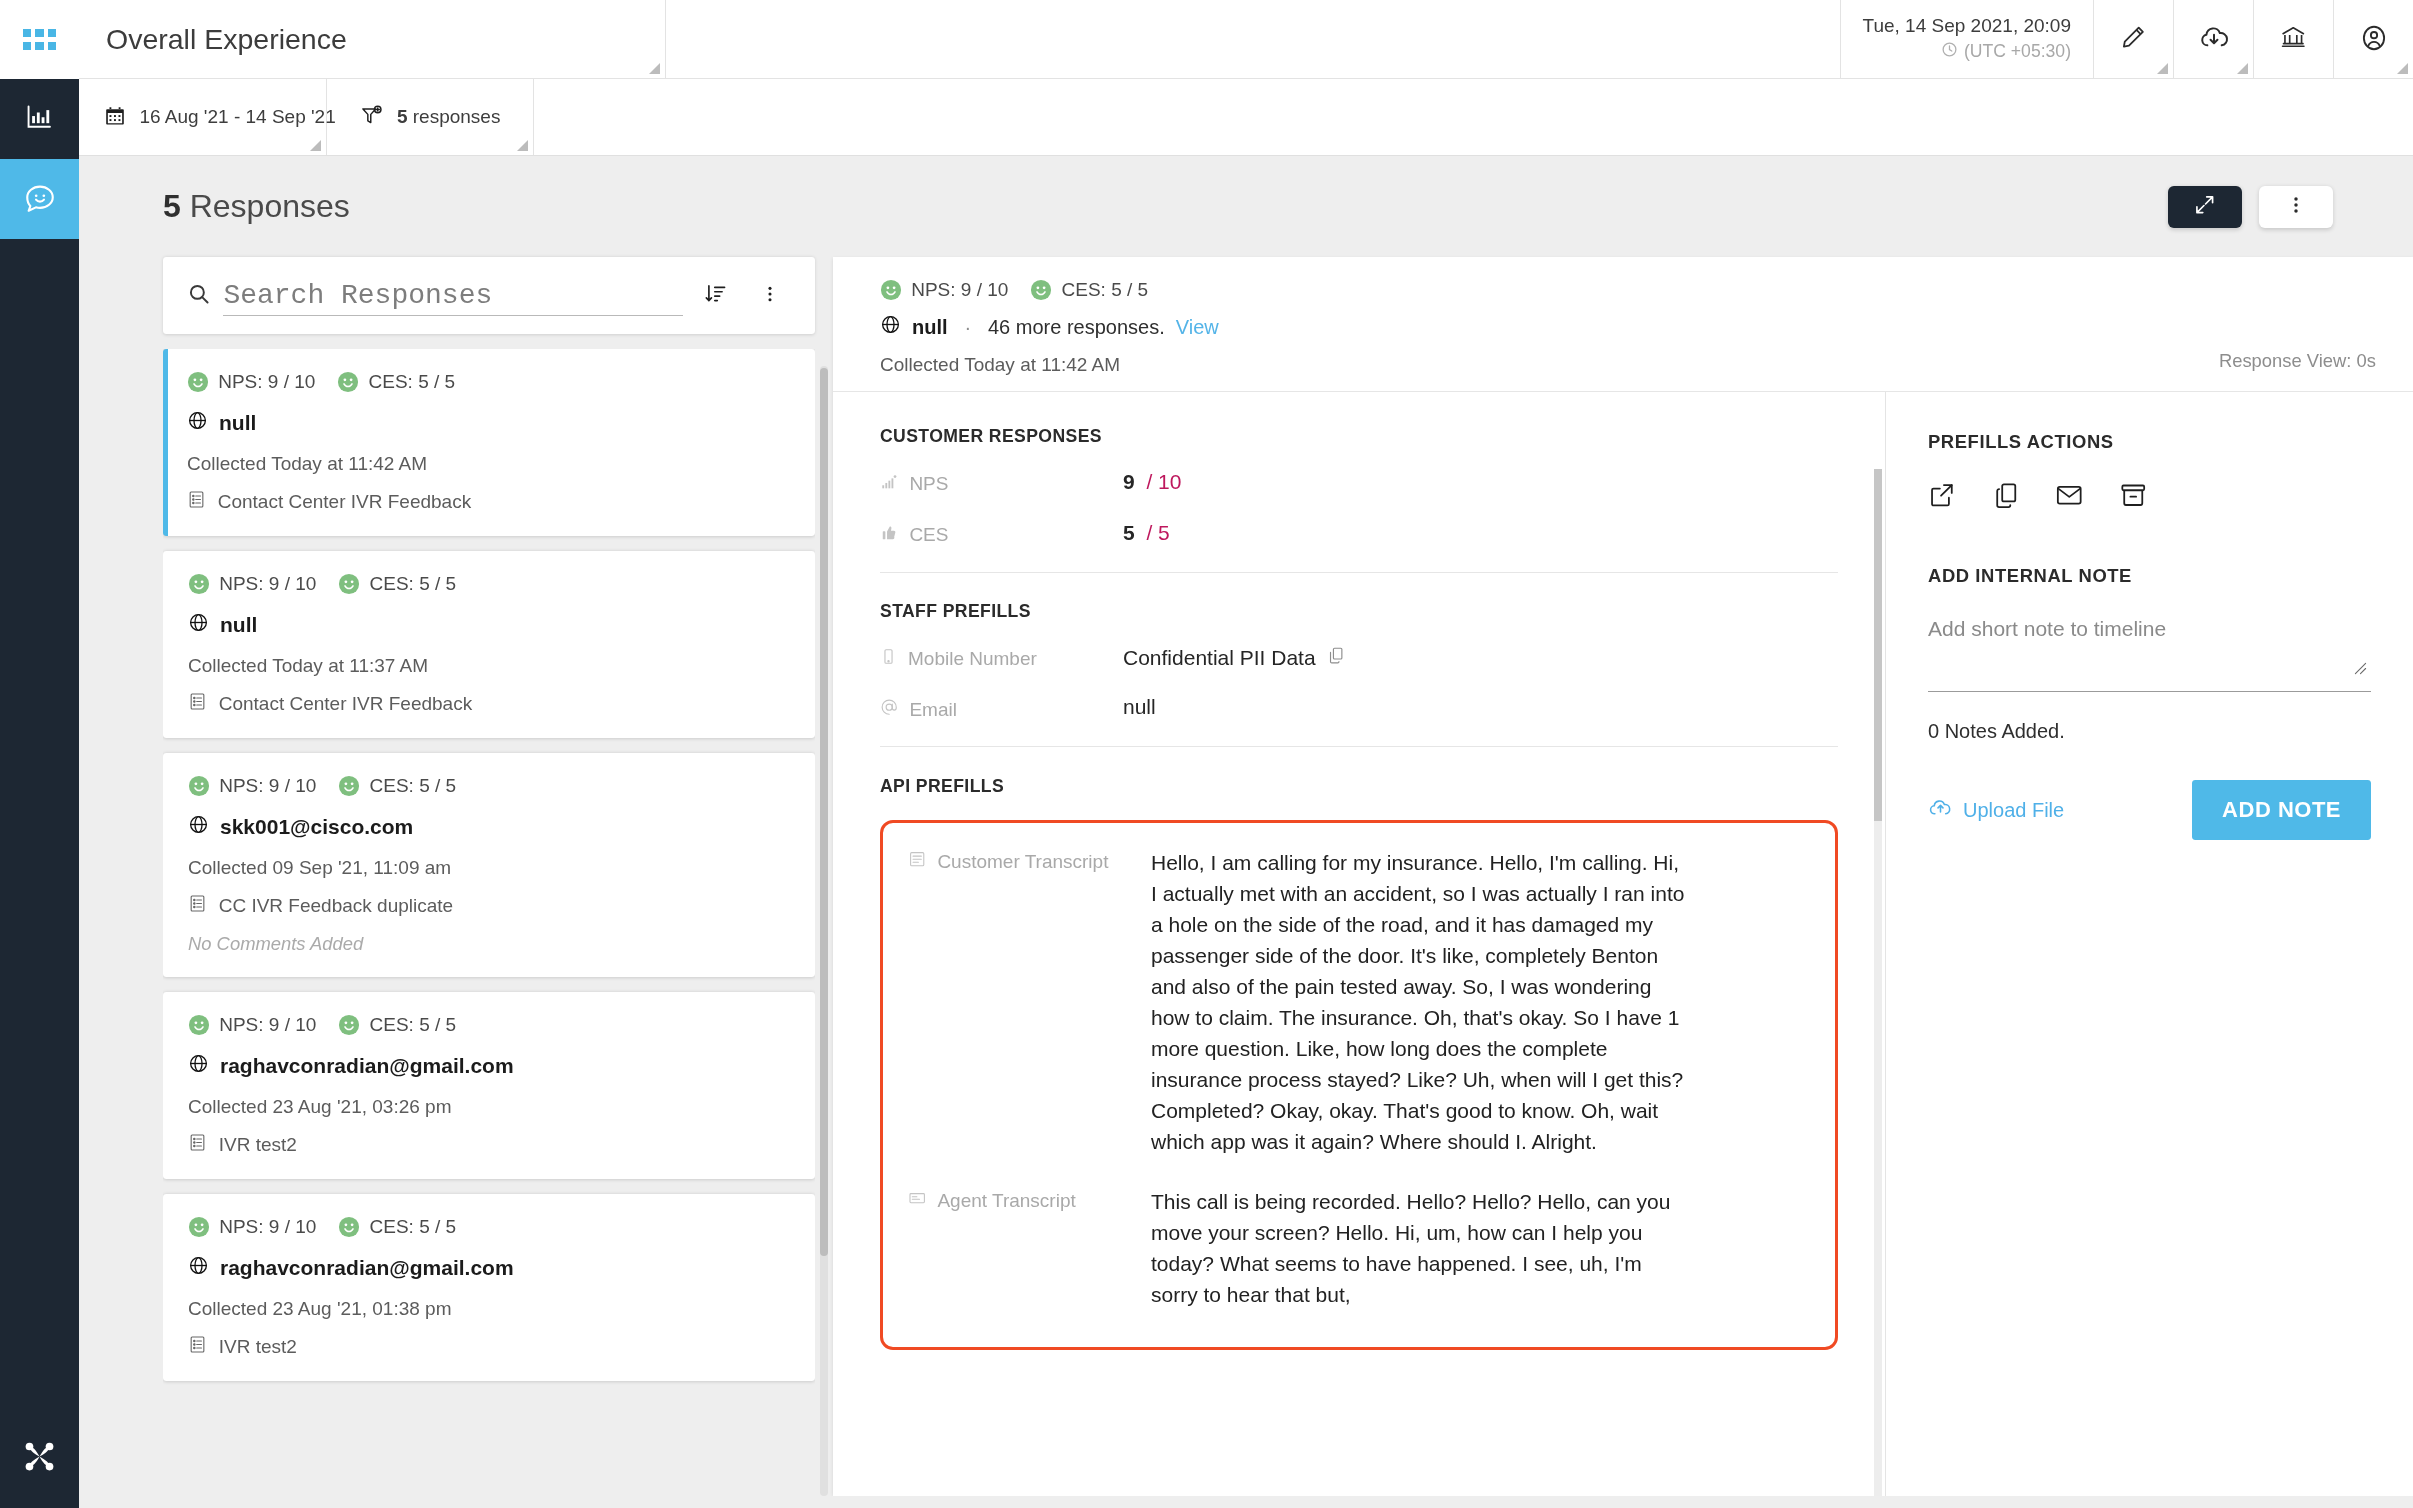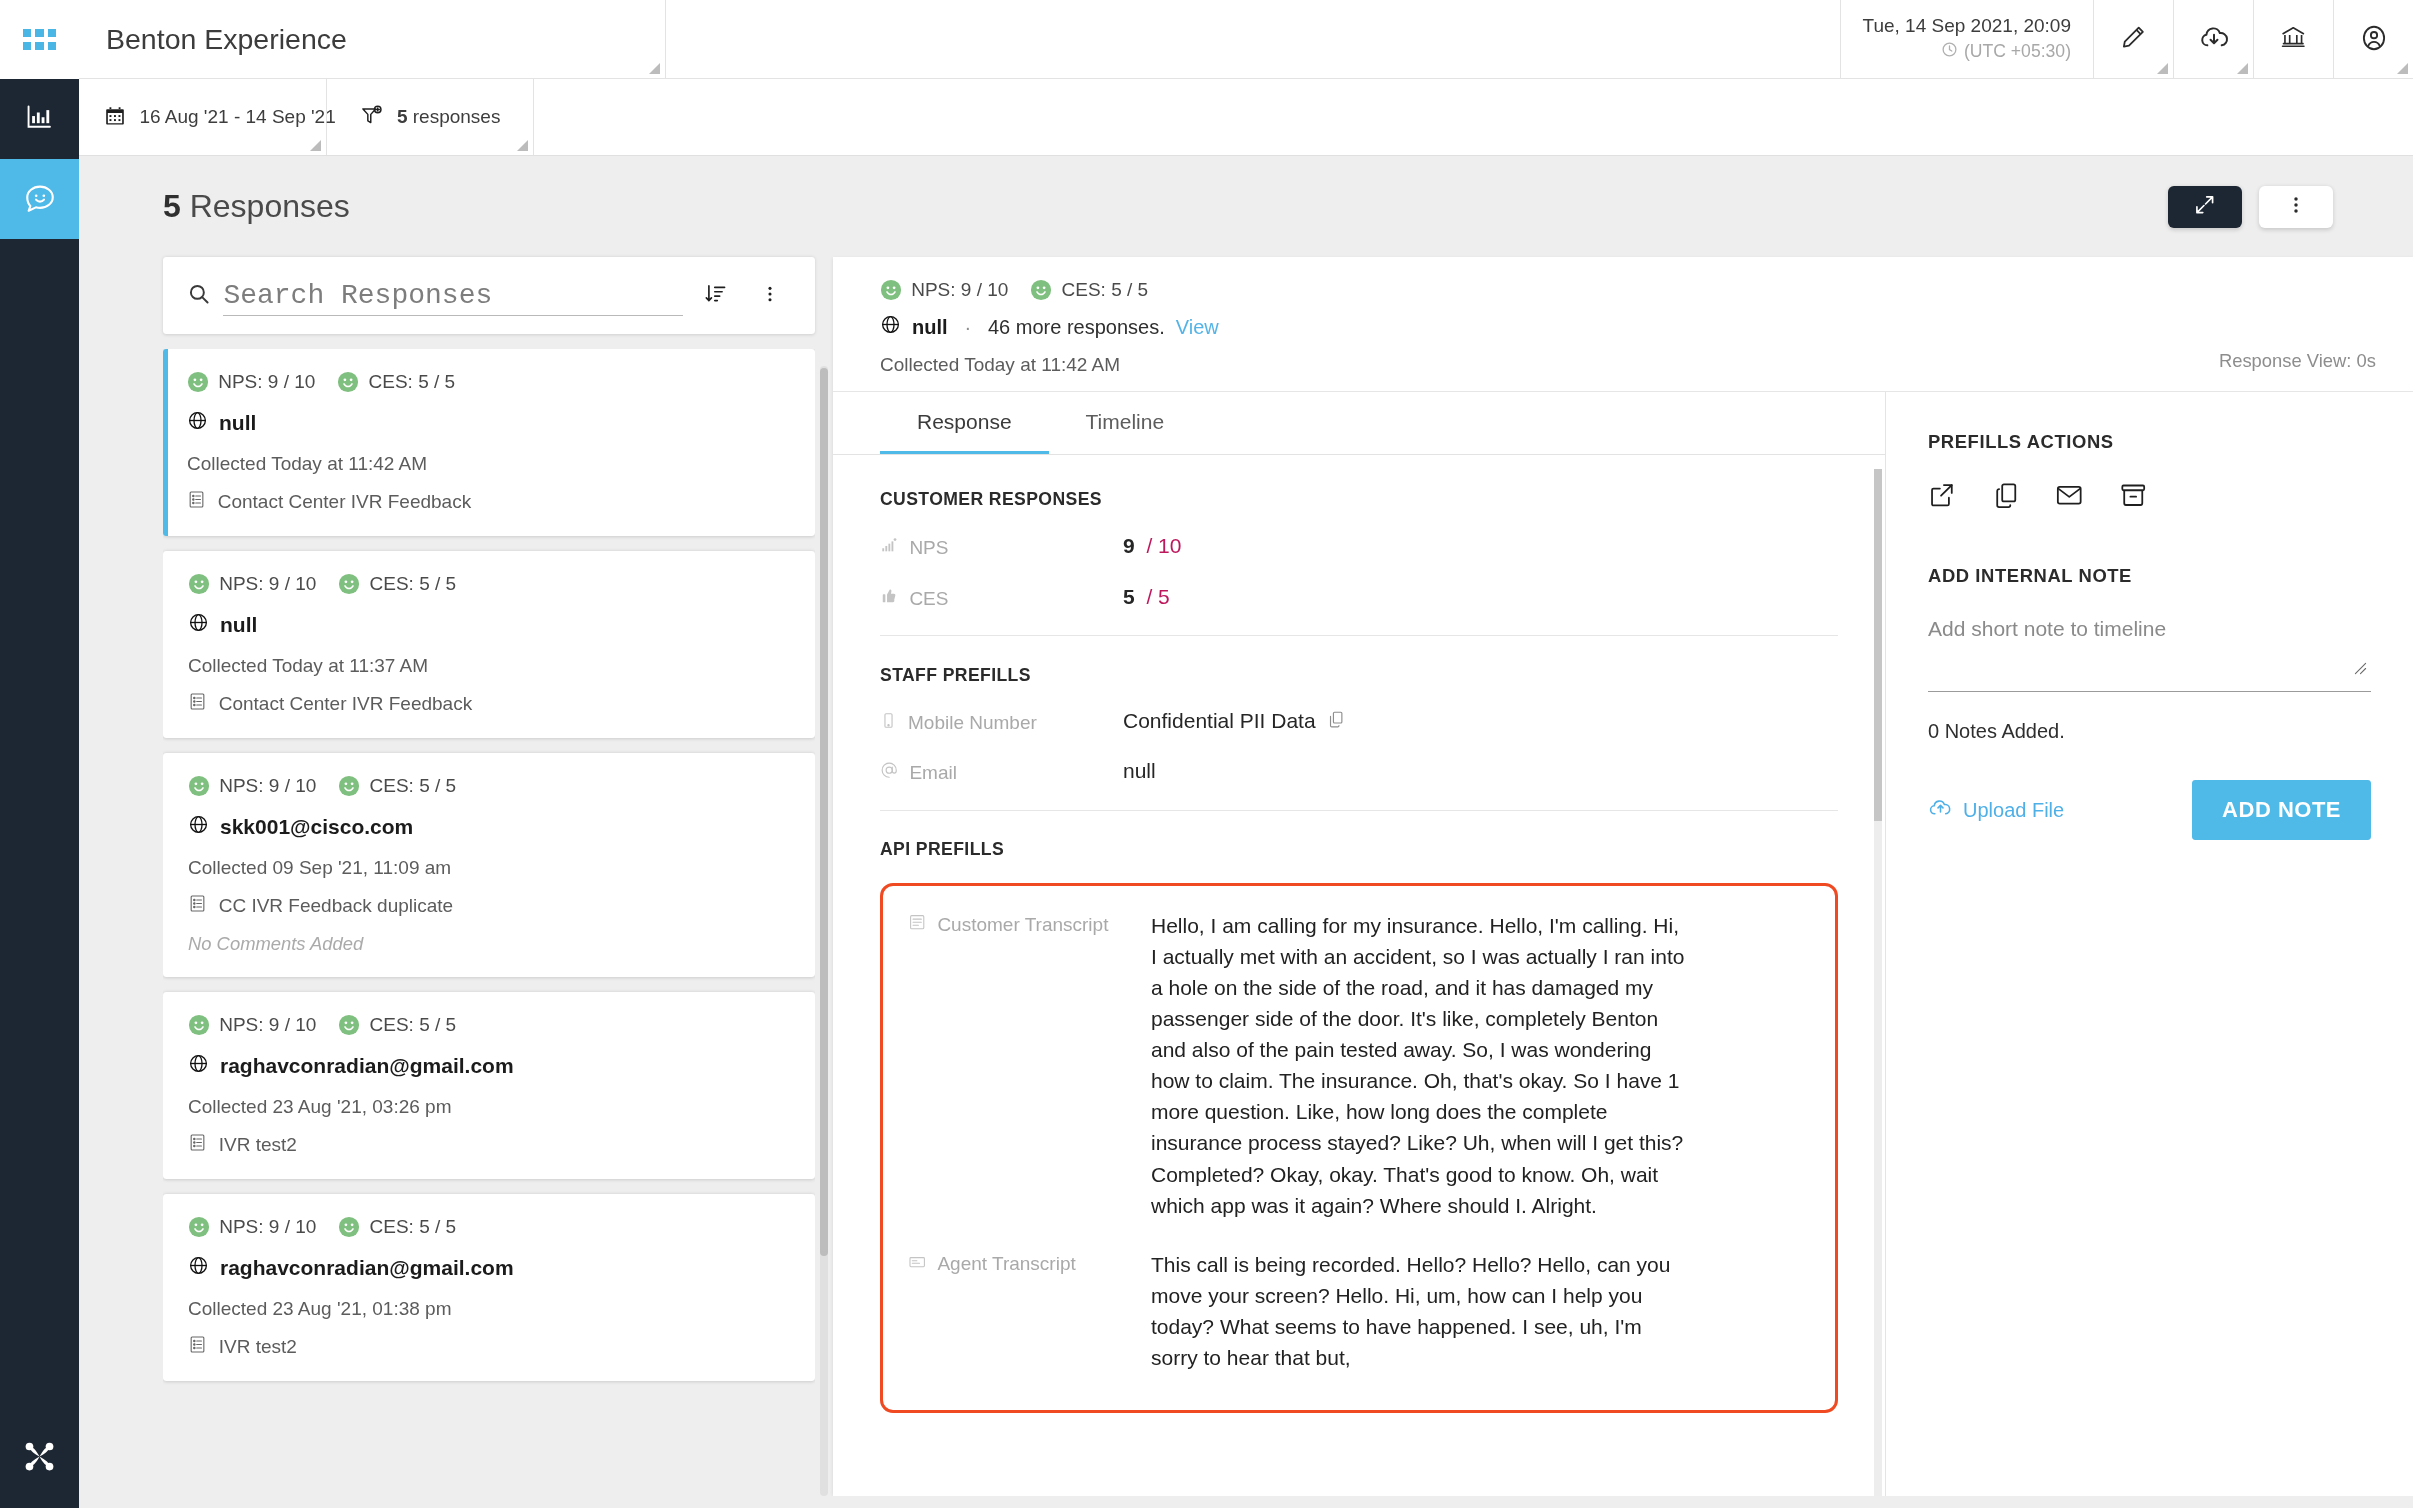--- a/index.html
+++ b/index.html
@@ -230,21 +230,21 @@
           <circle cx="37" cy="37" r="5" fill="#ffffff"></circle>
         </svg>
       </span>
     </div>
   </div>
 
   <div class="main">
 
     <div class="topbar">
       <div class="title-cell">
-        <span class="page-title">Benton Experience</span>
+        <span class="page-title">Overall Experience</span>
         <span class="corner"></span>
       </div>
       <div class="topbar-spacer"></div>
 
       <div class="ts-cell">
         <span class="ts-main">Tue, 14 Sep 2021, 20:09</span>
         <span class="ts-sub">
           <span>
             <svg width="17" height="17" viewBox="0 0 24 24" fill="none" stroke="#b0b0b0" stroke-width="1.8">
               <circle cx="12" cy="12" r="9"></circle>
@@ -637,24 +637,20 @@
               <span class="dh-more">46 more responses.</span>
               <span class="dh-view">View</span>
             </div>
             <div class="dh-collected">Collected Today at 11:42 AM</div>
             <div class="dh-rtime">Response View: 0s</div>
           </div>
 
           <div class="detail-body">
 
             <div class="detail-left">
-              <div class="tabs">
-                <div class="tab active">Response</div>
-                <div class="tab">Timeline</div>
-              </div>
 
               <div class="sections">
 
                 <div class="sec-title">CUSTOMER RESPONSES</div>
                 <div class="kv">
                   <div class="kv-label">
                     <span><svg width="18.4" height="18.4" viewBox="0 0 24 24" fill="#c4c4c4">
                           <rect x="3" y="16" width="2.4" height="4"></rect>
                           <rect x="7" y="13" width="2.4" height="7"></rect>
                           <rect x="11" y="10" width="2.4" height="10"></rect>

